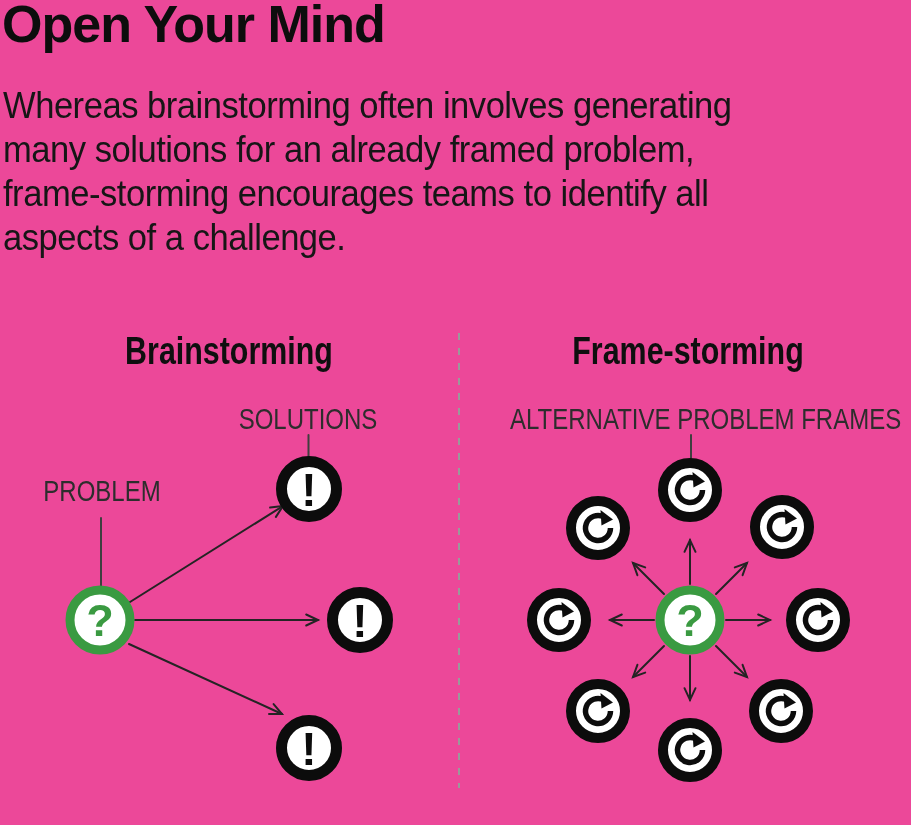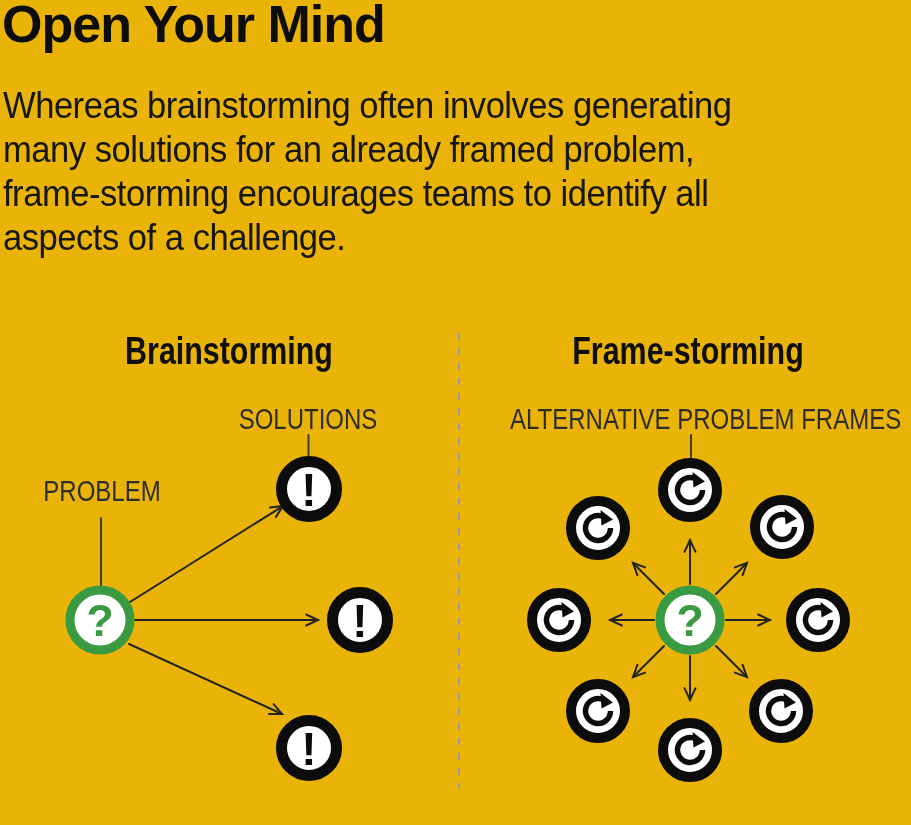--- a/index.html
+++ b/index.html
@@ -1,20 +1,20 @@
 <!DOCTYPE html>
 <html><head>
 <meta charset="utf-8">
 <style>
   html, body { margin: 0; padding: 0; background: #ffffff; }
   .stage {
     position: relative;
     width: 911px;
     height: 825px;
-    background: #eab308;
+    background: #ec4899;
     overflow: hidden;
     font-family: "Liberation Sans", sans-serif;
   }
   .page-title {
     position: absolute;
     left: 2px;
     top: -6px;
     margin: 0;
     font-size: 52px;
     font-weight: 700;

